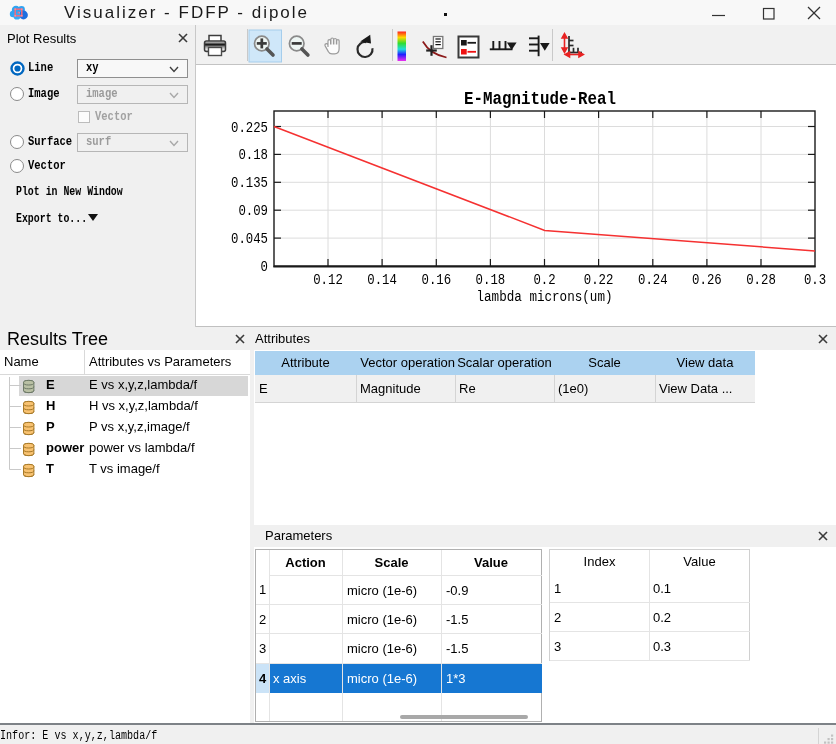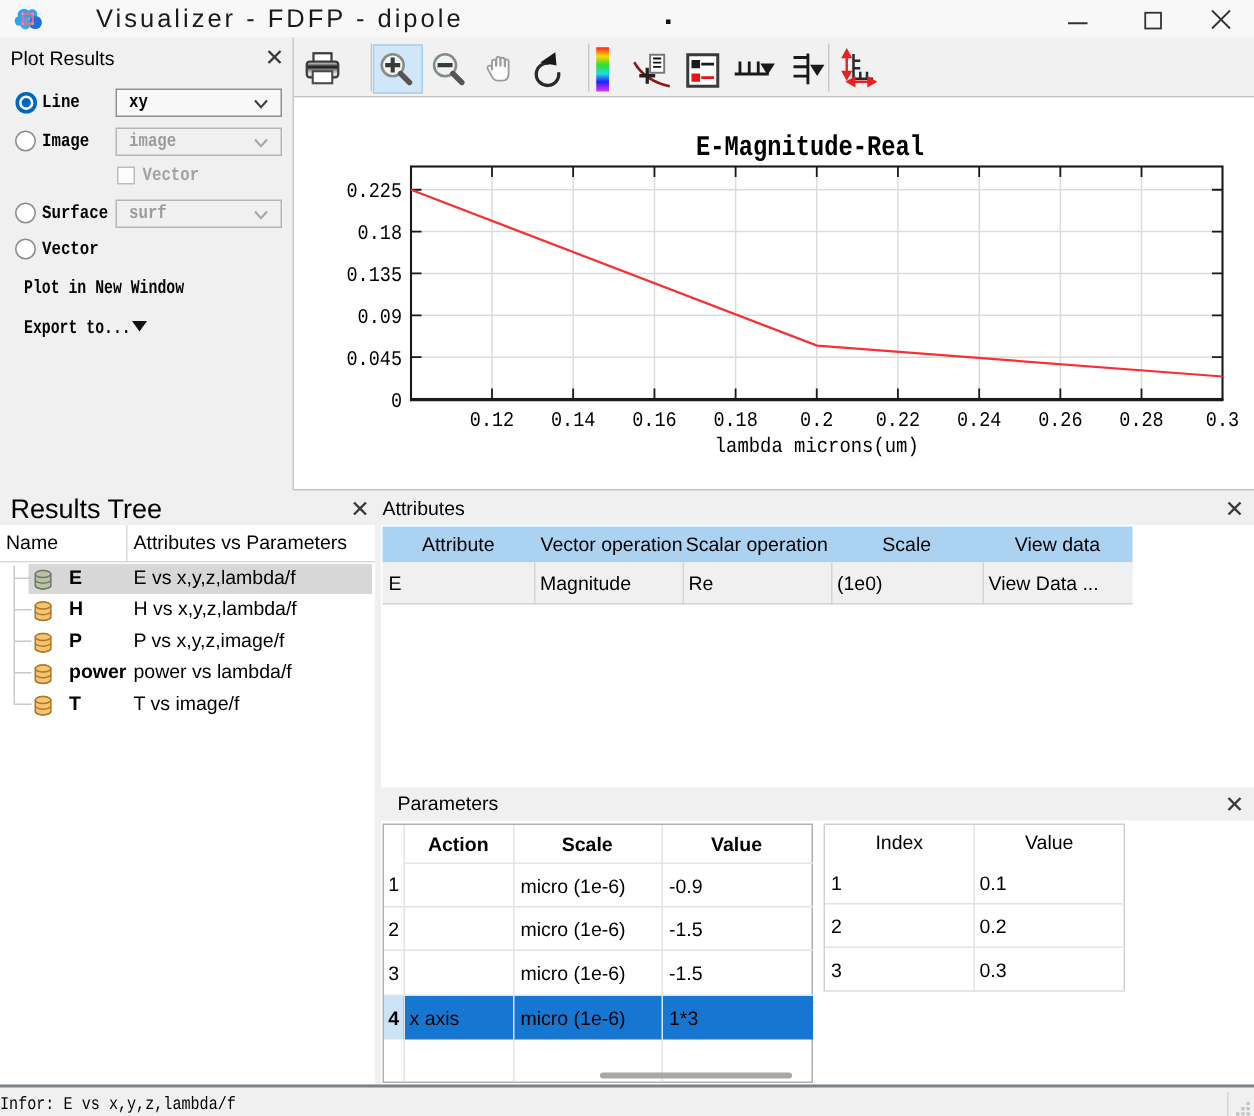--- a/index.html
+++ b/index.html
@@ -382,21 +382,21 @@
         <span class="abs" style="left:177px">-0.9</span>
     </div>
     <div style="position:relative;height:29px;line-height:29px;border-bottom:1px solid #e4e4e4">
       <span class="abs" style="left:78px">micro (1e-6)</span>
         <span class="abs" style="left:177px">-1.5</span>
     </div>
     <div style="position:relative;height:30px;line-height:30px;border-bottom:1px solid #e4e4e4">
       <span class="abs" style="left:78px">micro (1e-6)</span>
         <span class="abs" style="left:177px">-1.5</span>
     </div>
-    <div style="position:relative;height:29px;line-height:29px;background:#1677d2;color:#000000">
+    <div style="position:relative;height:29px;line-height:29px;background:#1677d2;color:#ffffff">
       <span class="abs" style="left:4px">x axis</span>
       <span class="abs" style="left:78px">micro (1e-6)</span>
         <span class="abs" style="left:177px">1*3</span>
     </div>
   </div>
 
   <div class="abs" style="left:13px;top:0;width:1px;height:171px;background:#e4e4e4"></div>
   <div class="abs" style="left:86px;top:0;width:1px;height:171px;background:#e4e4e4"></div>
   <div class="abs" style="left:185px;top:0;width:1px;height:171px;background:#e4e4e4"></div>
 

